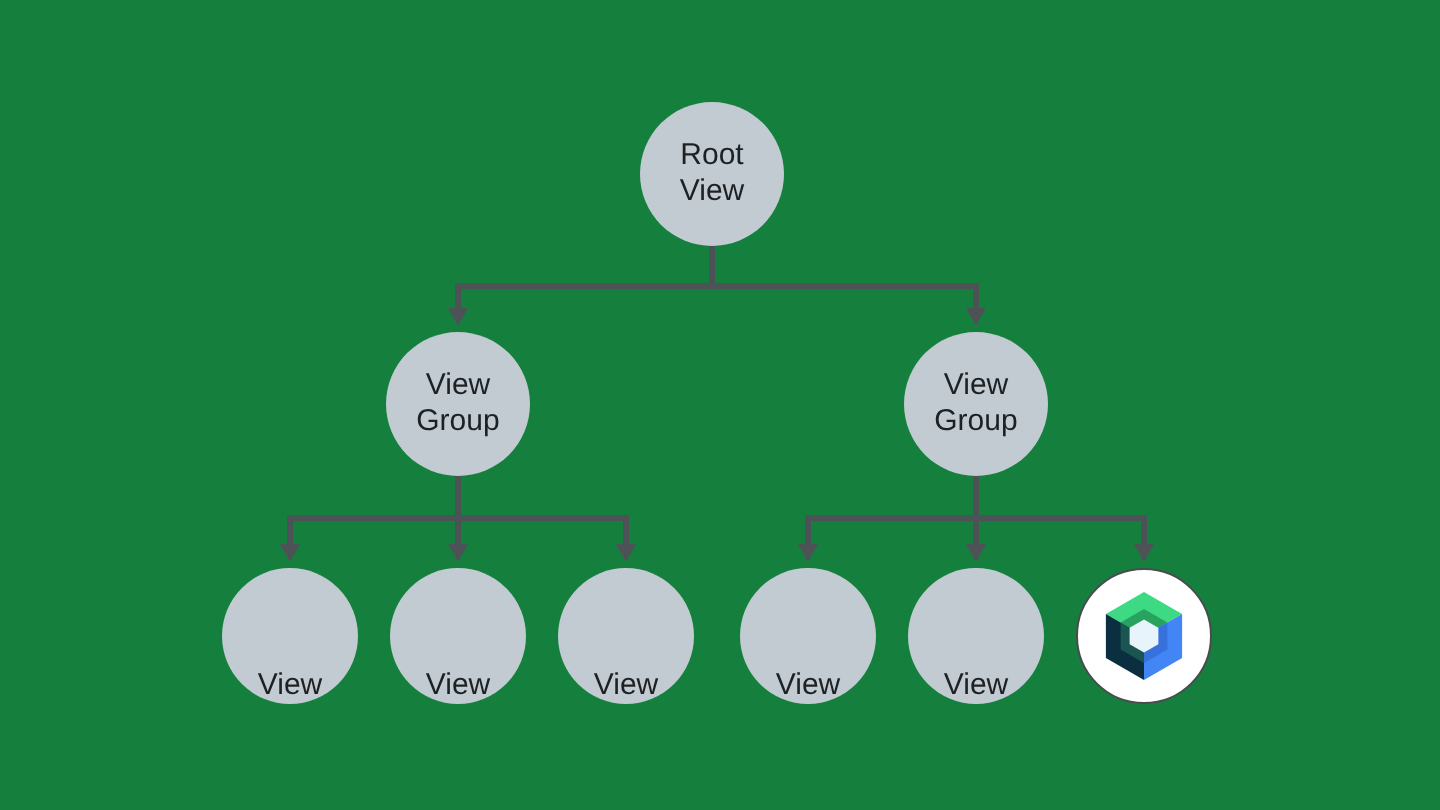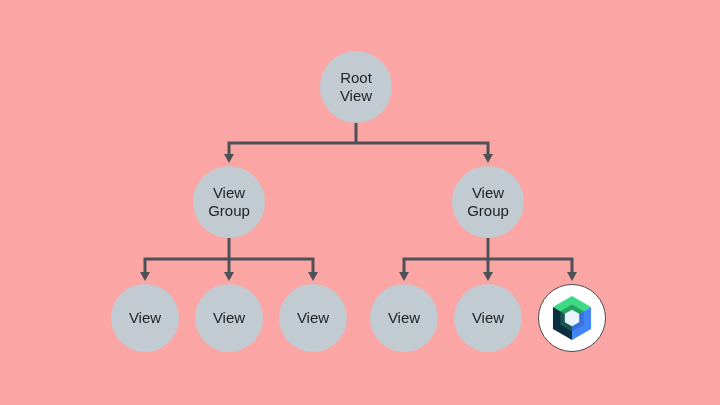--- a/index.html
+++ b/index.html
@@ -1,20 +1,20 @@
 <!DOCTYPE html>
 <html><head>
 <meta charset="utf-8">
 <style>
   html, body { margin: 0; padding: 0; background: #ffffff; }
   .canvas {
     position: relative;
     width: 720px;
     height: 405px;
-    background: #fca5a5;
+    background: #15803d;
     font-family: "Liberation Sans", sans-serif;
     overflow: hidden;
   }
   svg.connectors {
     position: absolute;
     left: 0; top: 0;
   }
   .ln {
     fill: none;
     stroke: #4d5257;
@@ -29,21 +29,21 @@
     display: flex;
     align-items: center;
     justify-content: center;
     text-align: center;
     color: #1e2124;
     font-size: 15px;
     line-height: 1.17;
   }
   .node span { display: block; width: 54px; }
   .node.big  { width: 72px; height: 72px; }
-  .node.leaf { width: 68px; height: 68px; }
+  .node.leaf { width: 68px; height: 68px; align-items: flex-end; }
   .node.compose {
     width: 68px; height: 68px;
     background: #ffffff;
     border: 1.5px solid #484c4f;
     box-sizing: border-box;
   }
   
   .n-root   { left: 320px; top: 51px;  }
   .n-vg-l   { left: 193px; top: 166px; }
   .n-vg-r   { left: 452px; top: 166px; }

